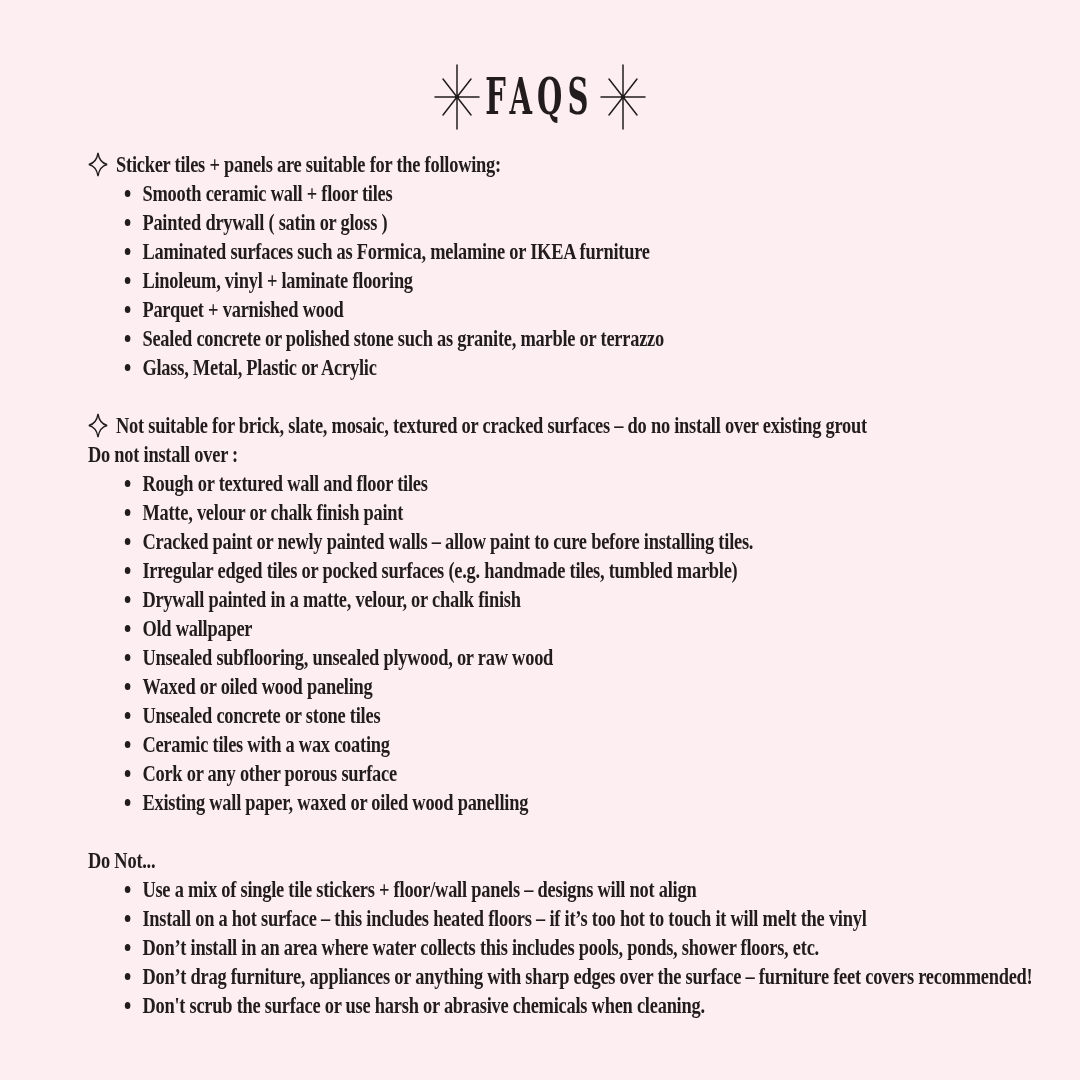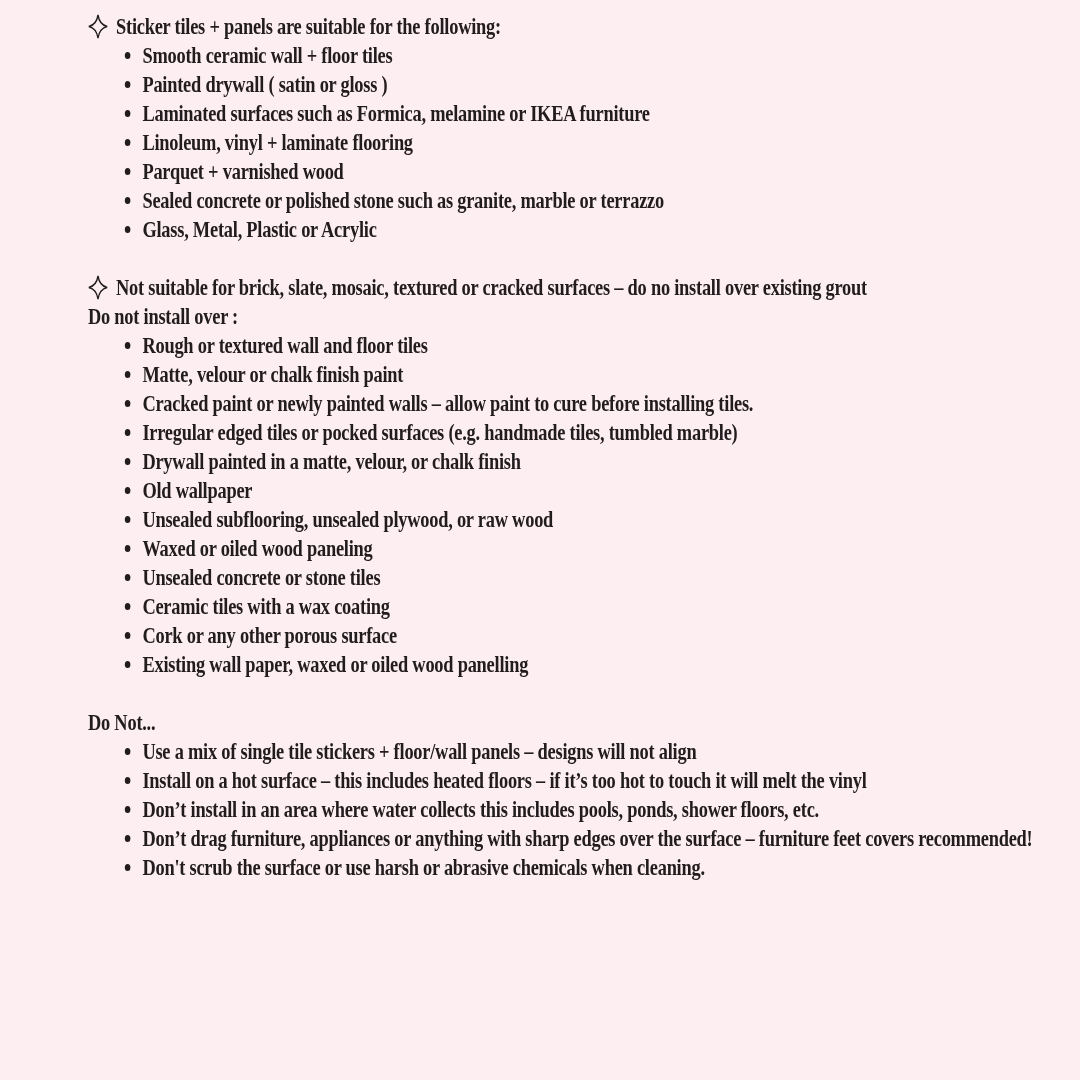--- a/index.html
+++ b/index.html
@@ -95,20 +95,43 @@
   }
   .item-text {
     flex: 1;
   }
 </style>
 </head>
 <body>
 
 <div class="page">
 
+  <header class="title-row">
+    <svg class="sparkle" viewBox="0 0 46 68" aria-hidden="true">
+      <g stroke="#221c1e" stroke-width="1.5" stroke-linecap="round" fill="none">
+        <line x1="23" y1="2" x2="23" y2="66"></line>
+        <line x1="1" y1="34" x2="45" y2="34"></line>
+        <line x1="9" y1="16" x2="37" y2="52"></line>
+        <line x1="37" y1="16" x2="9" y2="52"></line>
+      </g>
+      <circle cx="23" cy="34" r="2.2" fill="#221c1e"></circle>
+    </svg>
+
+    <h1 class="title">FAQS</h1>
+
+    <svg class="sparkle" viewBox="0 0 46 68" aria-hidden="true">
+      <g stroke="#221c1e" stroke-width="1.5" stroke-linecap="round" fill="none">
+        <line x1="23" y1="2" x2="23" y2="66"></line>
+        <line x1="1" y1="34" x2="45" y2="34"></line>
+        <line x1="9" y1="16" x2="37" y2="52"></line>
+        <line x1="37" y1="16" x2="9" y2="52"></line>
+      </g>
+      <circle cx="23" cy="34" r="2.2" fill="#221c1e"></circle>
+    </svg>
+  </header>
 
   <main class="content">
       <section class="faq-section">
         <div class="section-header">
           <svg viewBox="0 0 25 25" class="diamond-svg">
             <path d="M12.5 1 C13.8 7.8, 17.2 11.2, 24 12.5 C17.2 13.8, 13.8 17.2, 12.5 24 C11.2 17.2, 7.8 13.8, 1 12.5 C7.8 11.2, 11.2 7.8, 12.5 1 Z" fill="none" stroke="#221c1e" stroke-width="1.7"></path>
           </svg>
           <span class="section-header-text">Sticker tiles + panels are suitable for the following:</span>
         </div>
         <ul class="items">

